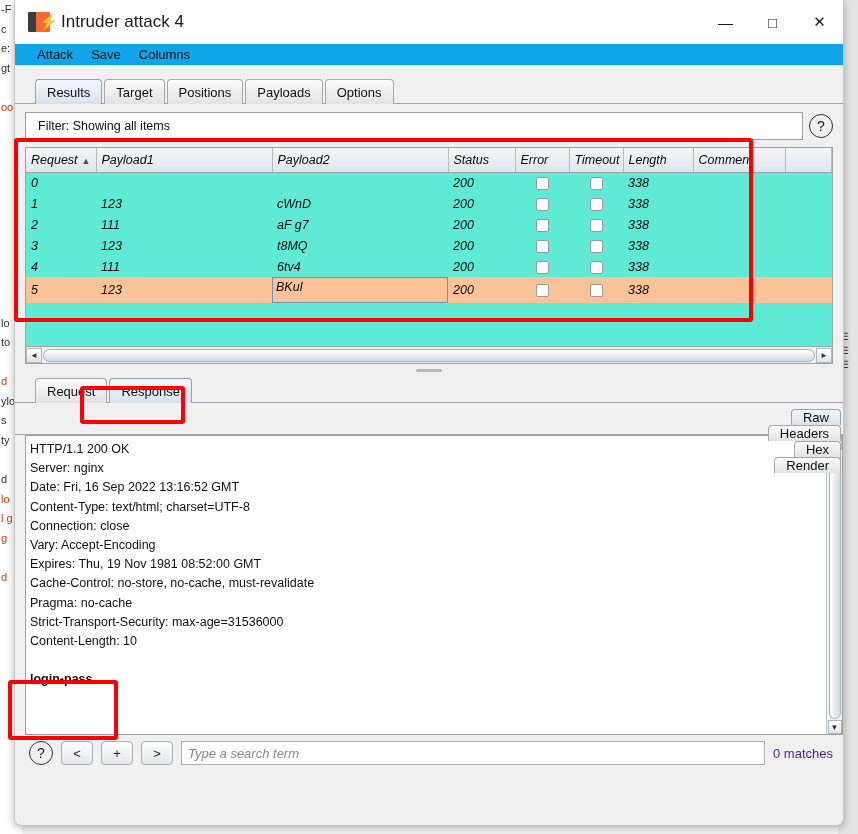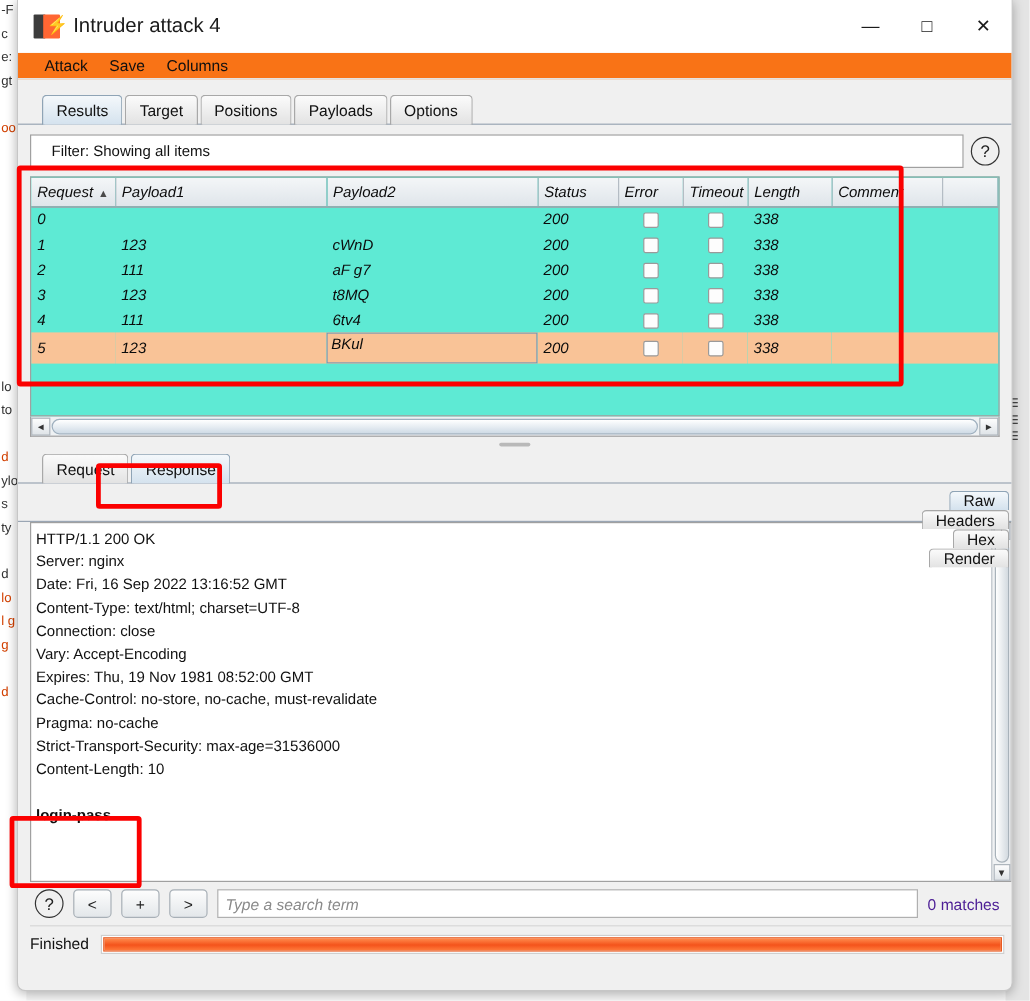--- a/index.html
+++ b/index.html
@@ -51,21 +51,21 @@
   .app-icon { width:22px; height:22px; position:relative; flex:none; margin-right:11px; }
   .app-icon .blk { position:absolute; left:0; top:1px; width:10px; height:20px; background:#3c3c3c; border-radius:1px;}
   .app-icon .org { position:absolute; left:8px; top:1px; width:14px; height:20px; background:#ff6633; border-radius:1px;}
   .app-icon .bolt { position:absolute; left:11px; top:3px; font-size:15px; color:#fff; line-height:15px; font-weight:bold;}
   .title-text { font-size:17px; color:#1b1b1b; }
   .wbtns { position:absolute; right:0; top:0; height:44px; display:flex; }
   .wbtn { width:47px; height:44px; display:flex; align-items:center; justify-content:center; font-size:15px; color:#1b1b1b; }
 
   
   .menubar {
-    height:22px; background:#f97316; display:flex; align-items:center;
+    height:22px; background:#0ea5e9; display:flex; align-items:center;
     padding-left:20px; gap:14px; font-size:13px; color:#101010;
     border-bottom:1px solid #e3e3e3;
   }
   .menubar span { padding:1px 2px; }
 
   
   .tabstrip {
     height:28px; margin-top:10px; padding-left:20px;
     display:flex; align-items:flex-end; position:relative;text-align:center;
   }
@@ -82,21 +82,21 @@
   }
   .tab.active {
     background:linear-gradient(#f4f8fb,#d4e2ee);
     border-color:#8fa4b6; z-index:3;
   }
 
   
   .filterwrap { margin:8px 10px 0 10px; display:flex; align-items:center; gap:6px; }
   .filterbar {
     flex:1; height:28px; background:#fff; border:1px solid #a0a0a0;
-    display:flex; align-items:center; padding-left:17px; font-size:12.5px; color:#111;
+    display:flex; align-items:center; padding-left:12px; font-size:12.5px; color:#111;
   }
   .qmark {
     width:24px; height:24px; border-radius:50%; border:1.6px solid #333;
     display:flex; align-items:center; justify-content:center;
     font-size:14px; color:#222; flex:none;
   }
 
   
   .tablewrap {
     margin:7px 10px 0 10px; height:200px; background:#5eead4;
@@ -432,23 +432,17 @@
     <div class="qmark">?</div>
     <div class="sbtn">&lt;</div>
     <div class="sbtn">+</div>
     <div class="sbtn">&gt;</div>
     <div class="searchinput">
       <span>Type a search term</span>
     </div>
     <div class="matches">0 matches</div>
   </div>
 
-  <div class="statusbar">
-    <div class="statuslabel">Finished</div>
-    <div class="progress">
-      <div class="progressfill" id="progress-fill" style="width: 100%;"></div>
-    </div>
-  </div>
 </div>
 
 <div class="anno" style="left:14px; top:138px; width:739px; height:184px;"></div>
 <div class="anno" style="left:80px; top:386px; width:105px; height:38px;"></div>
 <div class="anno" style="left:8px; top:680px; width:110px; height:60px;"></div>
 
 </body></html>

